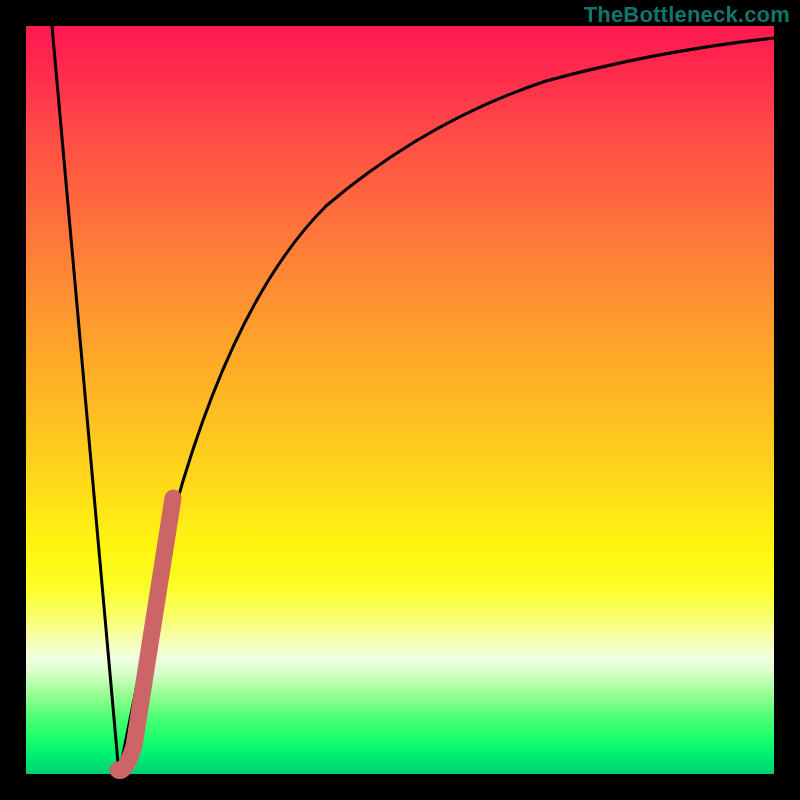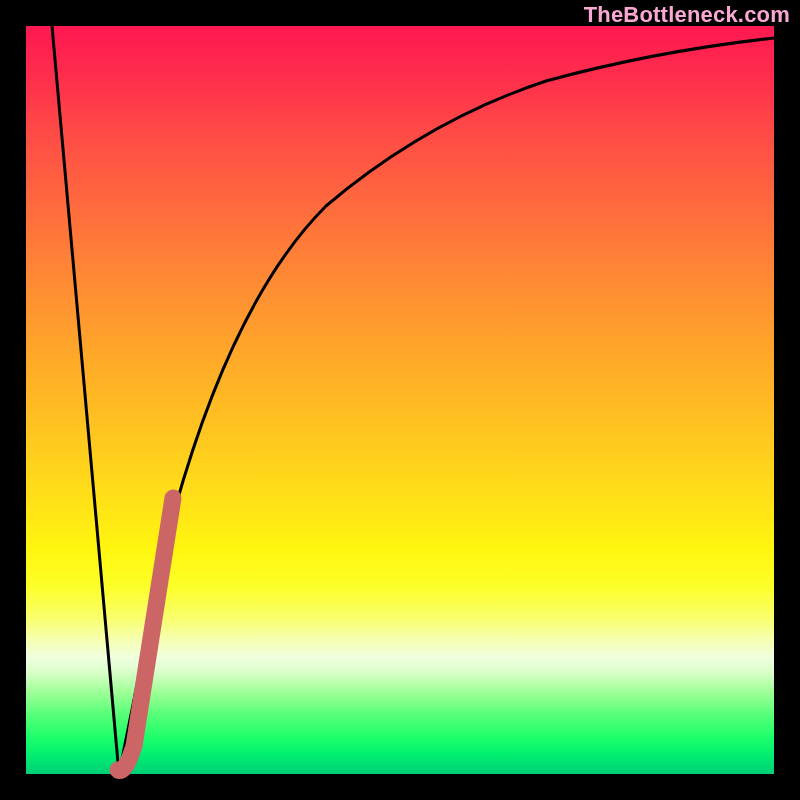--- a/index.html
+++ b/index.html
@@ -46,21 +46,21 @@
       #00cf76 100%
     );
   }
   .watermark {
     position: absolute;
     top: 2px;
     right: 10px;
     font-family: Arial, Helvetica, sans-serif;
     font-size: 22px;
     font-weight: 600;
-    color: #f9a8d4;
+    color: #0f766e;
     letter-spacing: 0.2px;
   }
   svg.curve {
     position: absolute;
     left: 0;
     top: 0;
     width: 748px;
     height: 748px;
     overflow: visible;
   }

